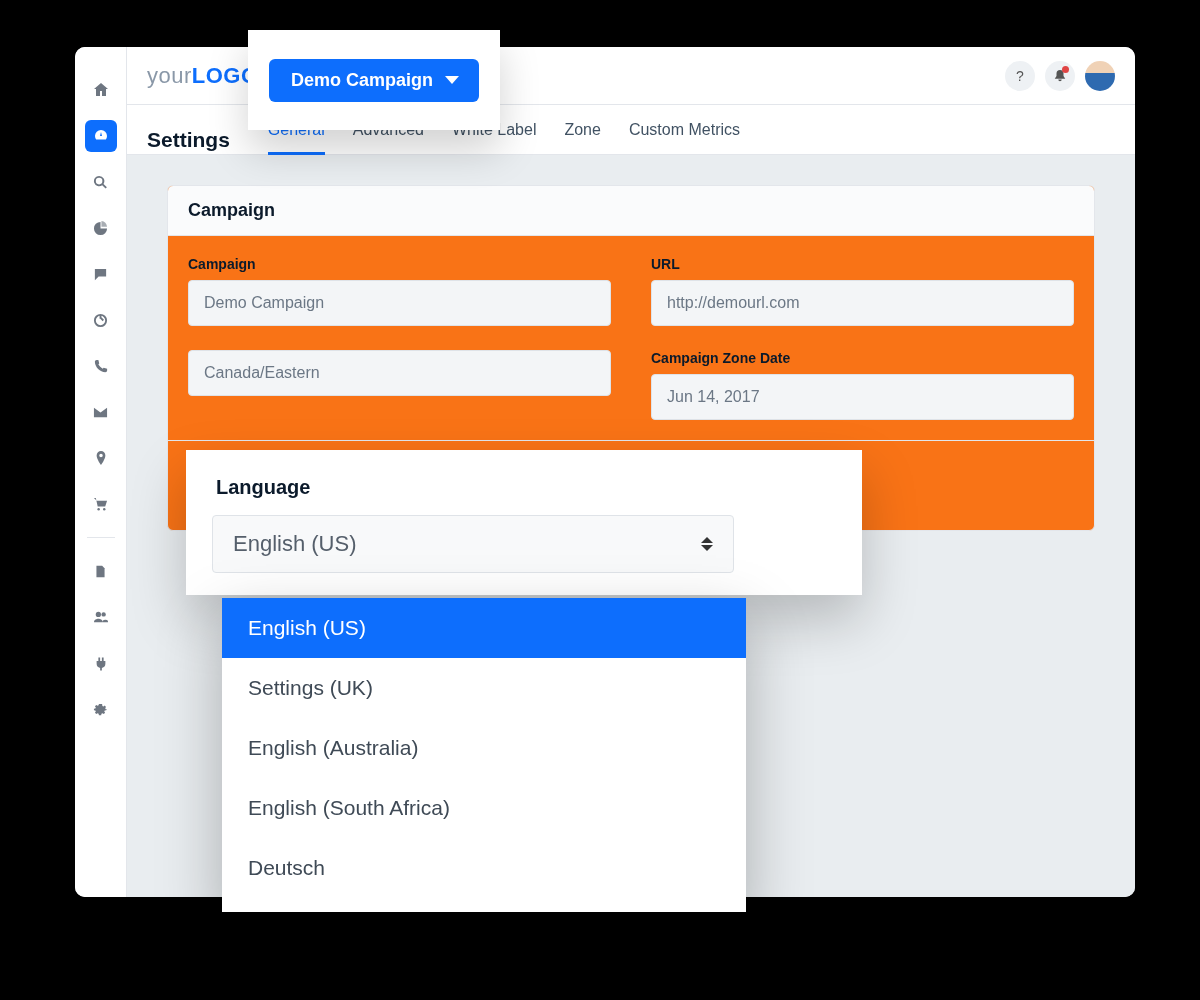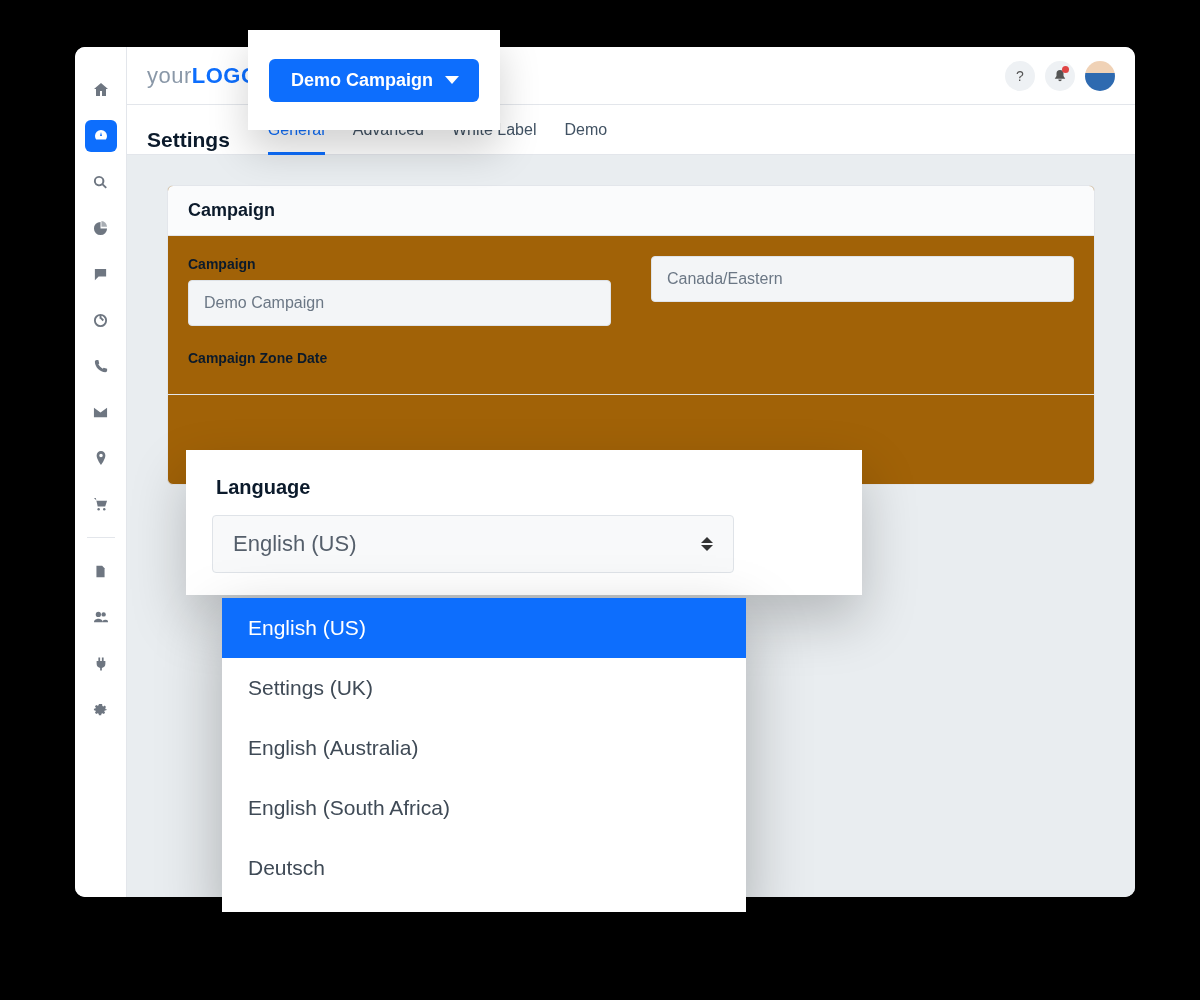--- a/index.html
+++ b/index.html
@@ -126,21 +126,21 @@
     background: #0d6efd;
   }
   
   .content {
     flex: 1;
     padding: 30px 40px;
     overflow: auto;
     background:#e9edf0;
   }
   .card {
-    background: #a16207;
+    background: #f97316;
     border: 1px solid #e3e6eb;
     border-radius: 6px;
     overflow: hidden;
   }
   .card-header {
     padding: 14px 20px;
     border-bottom: 1px solid #e3e6eb;
     font-size: 18px;
     font-weight: 700;
     color: #0b1a2b;
@@ -377,36 +377,42 @@
         </div>
         <div class="avatar"></div>
       </div>
     </div>
 
     <div class="tabbar">
       <div class="settings-title">Settings</div>
       <div class="tab active">General</div>
       <div class="tab">Advanced</div>
       <div class="tab">White Label</div>
-      <div class="tab">Demo</div>
+      <div class="tab">Zone</div>
+      <div class="tab">Custom Metrics</div>
     </div>
 
     <div class="content">
       <div class="card">
         <div class="card-header">Campaign</div>
         <div class="card-body">
           <div>
             <div class="field-label">Campaign</div>
             <input class="field-input" value="Demo Campaign" style="">
           </div>
           <div>
+            <div class="field-label">URL</div>
+            <input class="field-input" value="http://demourl.com" style="">
+          </div>
+          <div>
             <input class="field-input" value="Canada/Eastern" style="">
           </div>
           <div>
             <div class="field-label">Campaign Zone Date</div>
+            <input class="field-input" value="Jun 14, 2017" style="">
           </div>
         </div>
         <div class="card-footer"></div>
       </div>
     </div>
   </div>
 </div>
 
 <div class="campaign-float">
   <button class="campaign-btn">

